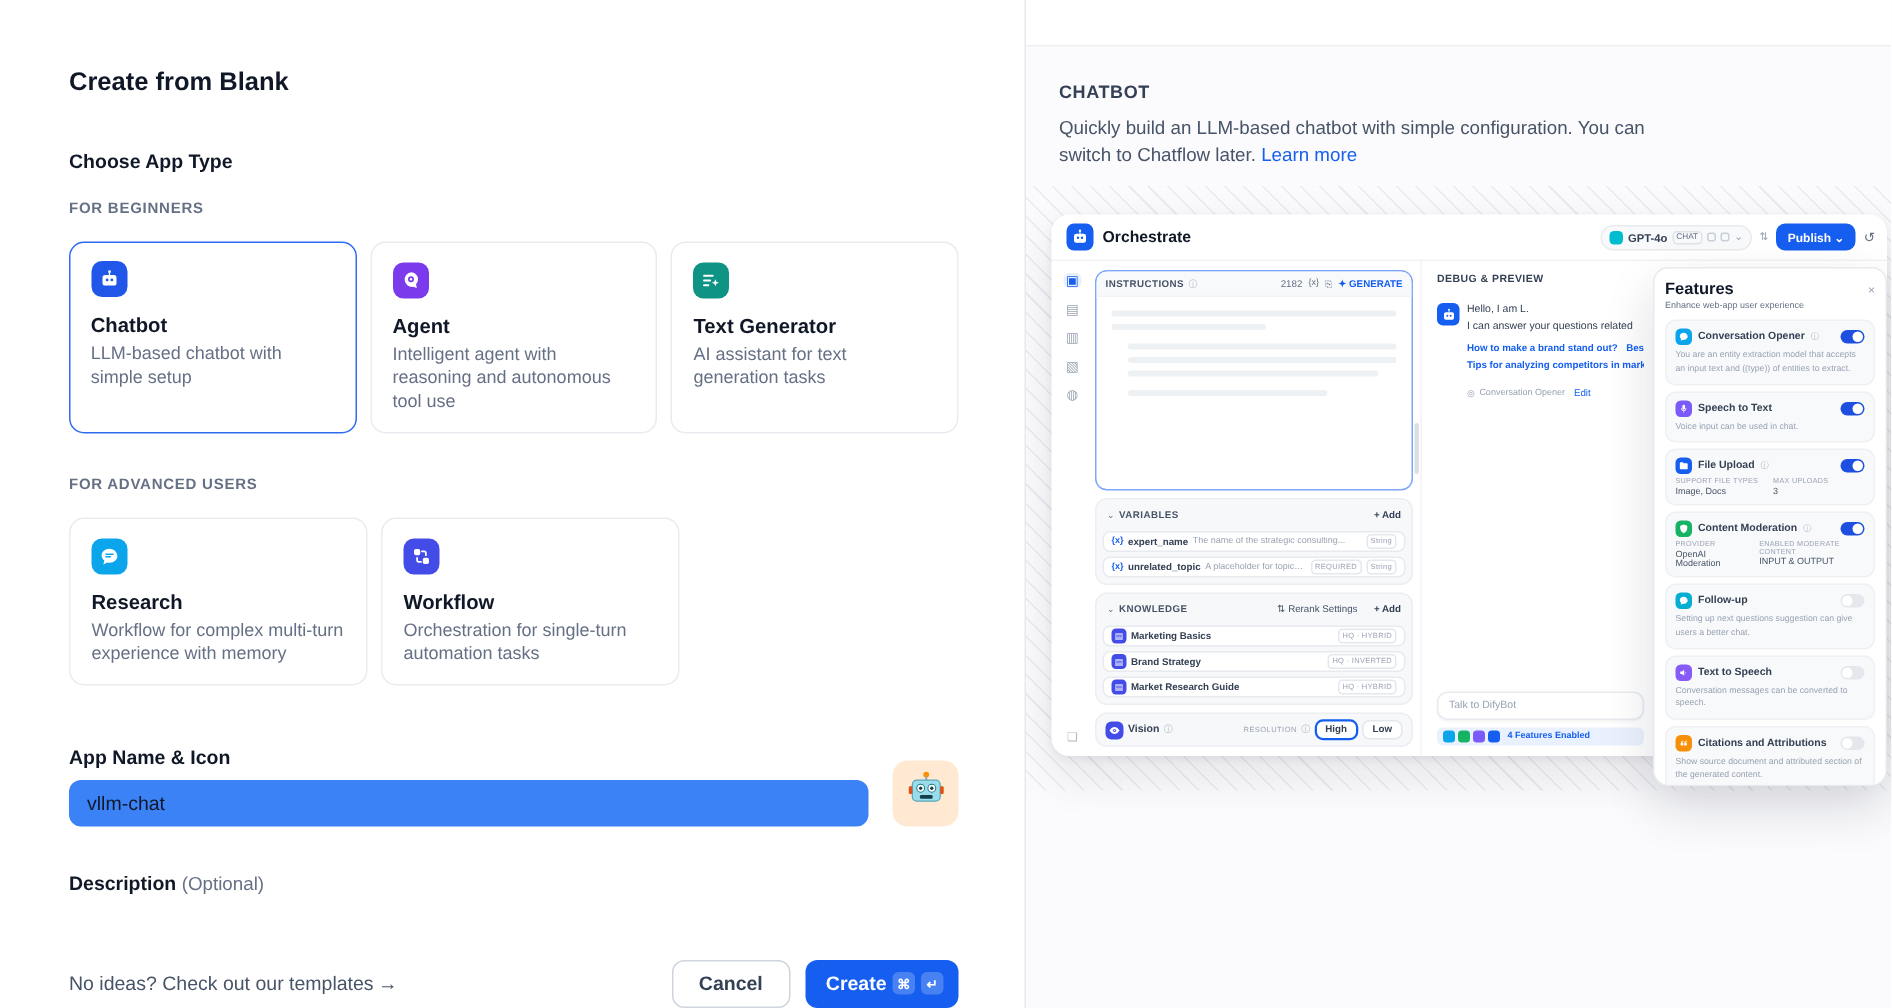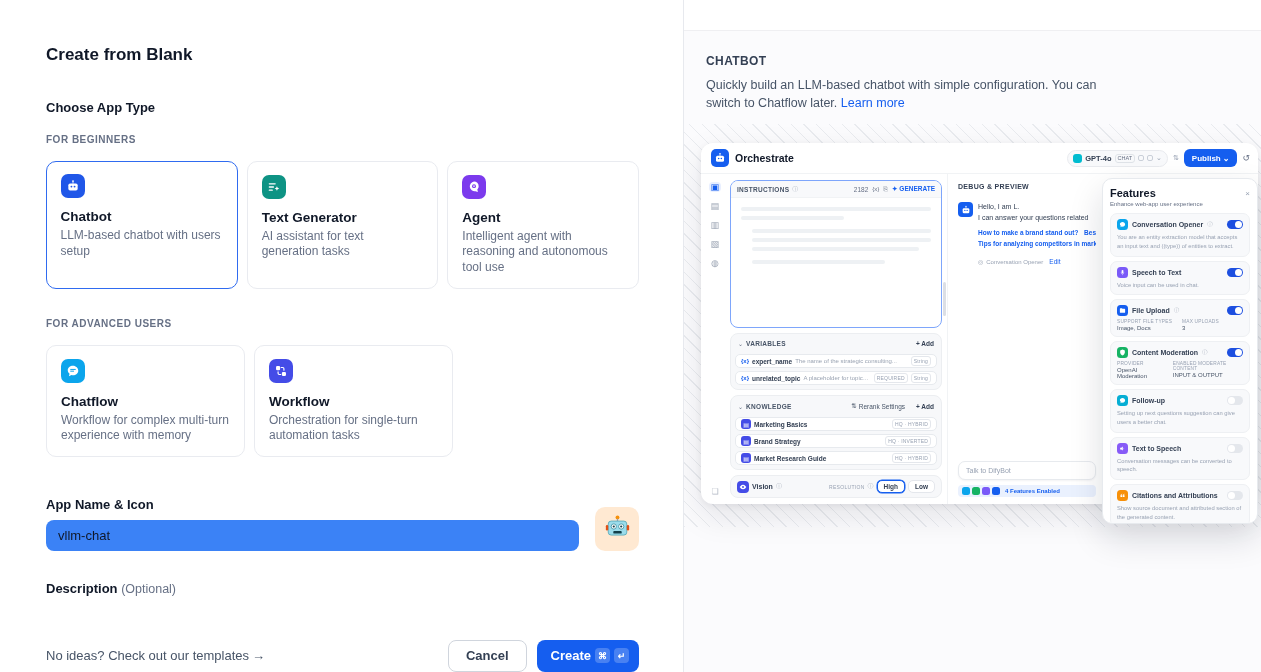--- a/index.html
+++ b/index.html
@@ -167,57 +167,57 @@
         <div class="type-icon" style="background:#2057e8">
           <svg viewBox="0 0 24 24">
               <circle cx="12" cy="3.6" r="1.6" fill="#fff"></circle>
               <rect x="11.3" y="4.5" width="1.4" height="3.4" fill="#fff"></rect>
               <rect x="4" y="7.5" width="16" height="12" rx="3" fill="#fff"></rect>
               <circle cx="9.3" cy="13" r="1.6" fill="#2057e8"></circle>
               <circle cx="14.7" cy="13" r="1.6" fill="#2057e8"></circle>
             </svg>
         </div>
         <div class="type-name">Chatbot</div>
-        <div class="type-desc">LLM-based chatbot with users setup</div>
-      </div>
-      <div class="type-card">
-        <div class="type-icon" style="background:#0e9384">
-          <svg viewBox="0 0 24 24" fill="none" stroke="#fff" stroke-width="2.2" stroke-linecap="round">
-              <path d="M4 6.5h10M4 12h7M4 17.5h5"></path>
-              <path d="M17 10.5l1.2 2.8 2.8 1.2-2.8 1.2L17 18.5l-1.2-2.8-2.8-1.2 2.8-1.2z" fill="#fff" stroke="none"></path>
-            </svg>
-        </div>
-        <div class="type-name">Text Generator</div>
-        <div class="type-desc">AI assistant for text generation tasks</div>
+        <div class="type-desc">LLM-based chatbot with simple setup</div>
       </div>
       <div class="type-card">
         <div class="type-icon" style="background:#7c3aed">
           <svg viewBox="0 0 24 24">
               <path fill="#fff" d="M12 2.5a8 8 0 0 1 8 8c0 2.2-.9 4.2-2.3 5.6l1 4.4-4.3-1.3a8 8 0 1 1-2.4-16.7z"></path>
               <circle cx="12" cy="10.5" r="3.4" fill="#7c3aed"></circle>
               <circle cx="12" cy="10.5" r="1.4" fill="#fff"></circle>
             </svg>
         </div>
         <div class="type-name">Agent</div>
         <div class="type-desc">Intelligent agent with reasoning and autonomous tool use</div>
+      </div>
+      <div class="type-card">
+        <div class="type-icon" style="background:#0e9384">
+          <svg viewBox="0 0 24 24" fill="none" stroke="#fff" stroke-width="2.2" stroke-linecap="round">
+              <path d="M4 6.5h10M4 12h7M4 17.5h5"></path>
+              <path d="M17 10.5l1.2 2.8 2.8 1.2-2.8 1.2L17 18.5l-1.2-2.8-2.8-1.2 2.8-1.2z" fill="#fff" stroke="none"></path>
+            </svg>
+        </div>
+        <div class="type-name">Text Generator</div>
+        <div class="type-desc">AI assistant for text generation tasks</div>
       </div>
     </div>
 
     <div class="eyebrow" style="margin-top:23px">FOR ADVANCED USERS</div>
     <div class="cards-row">
       <div class="type-card adv-card">
         <div class="type-icon" style="background:#0ba5ec">
           <svg viewBox="0 0 24 24">
               <path fill="#fff" d="M12 3C6.9 3 3 6.4 3 10.7c0 2.4 1.2 4.5 3.1 5.9L5 21l4.4-2.1c.8.2 1.7.3 2.6.3 5.1 0 9-3.4 9-7.7S17.1 3 12 3z"></path>
               <g stroke="#0ba5ec" stroke-width="1.7" stroke-linecap="round">
                 <path d="M8 9.3h8M8 12.3h5"></path>
               </g>
             </svg>
         </div>
-        <div class="type-name">Chatflow</div>
+        <div class="type-name">Research</div>
         <div class="type-desc">Workflow for complex multi-turn experience with memory</div>
       </div>
       <div class="type-card adv-card">
         <div class="type-icon" style="background:#444ce7">
           <svg viewBox="0 0 24 24" fill="none" stroke="#fff" stroke-width="2">
               <rect x="3.5" y="3.5" width="7" height="7" rx="2" fill="#fff" stroke="none"></rect>
               <rect x="13.5" y="13.5" width="7" height="7" rx="2" fill="#fff" stroke="none"></rect>
               <path d="M17 10.5V8a2 2 0 0 0-2-2h-2.5M7 13.5V16a2 2 0 0 0 2 2h2.5" stroke-linecap="round"></path>
             </svg>
         </div>

